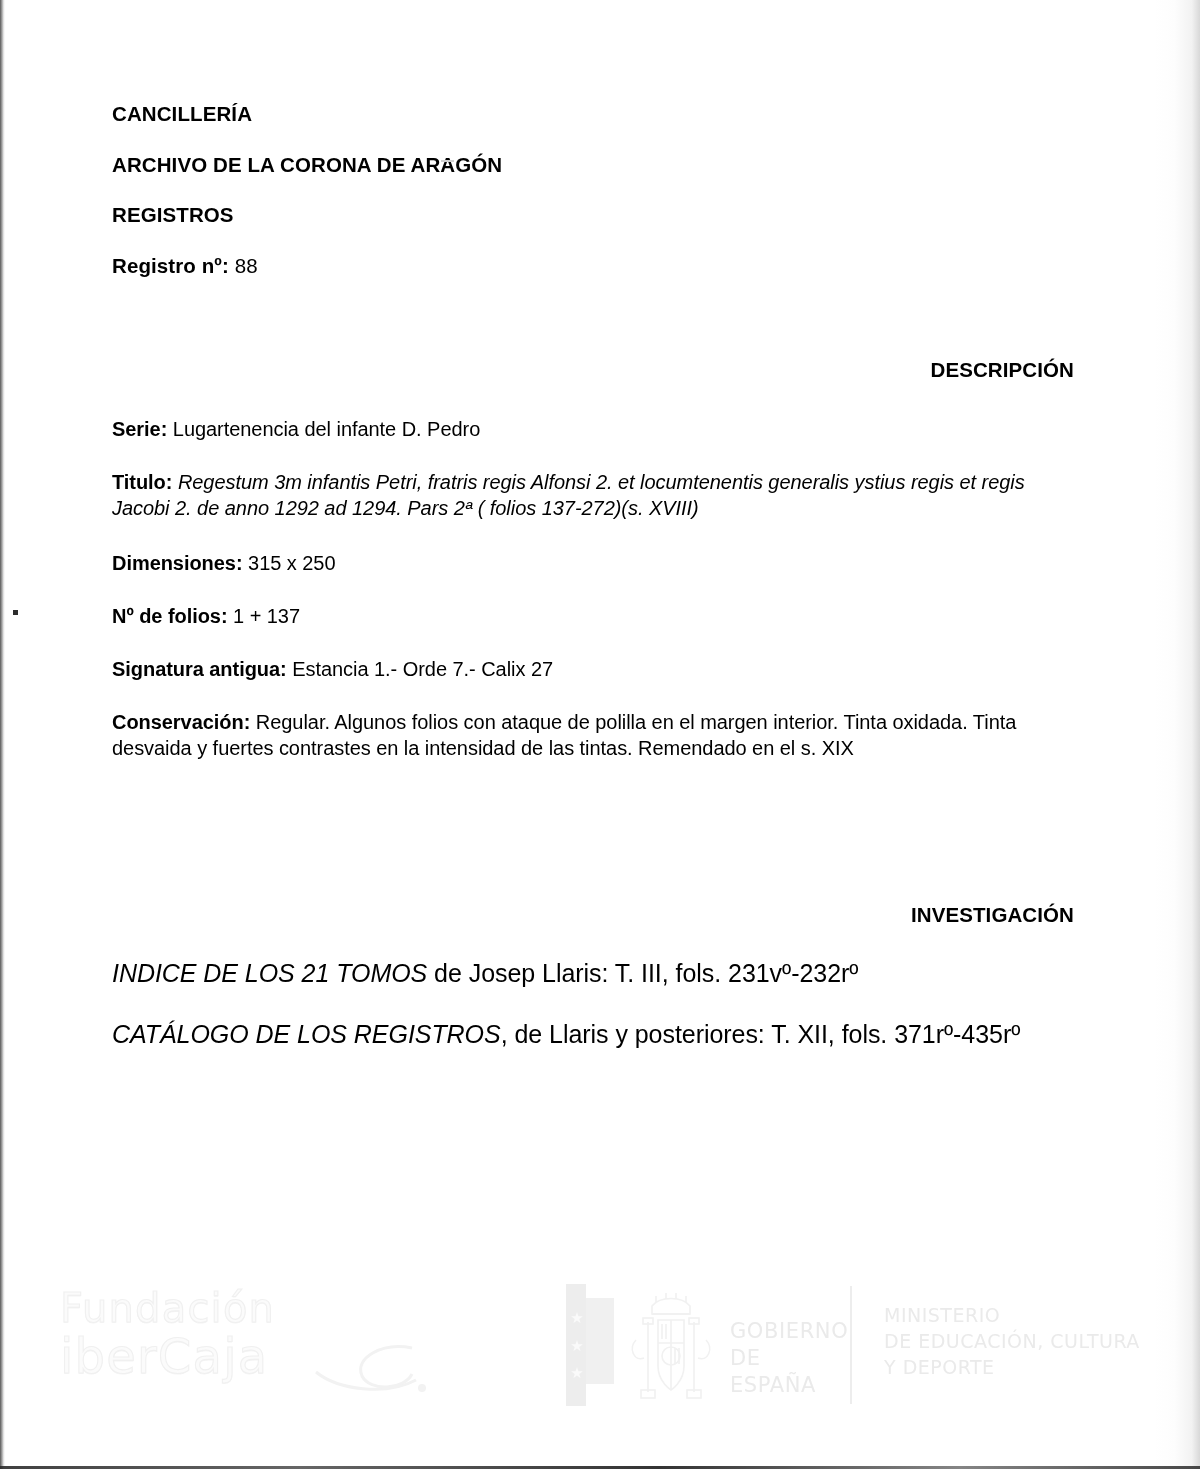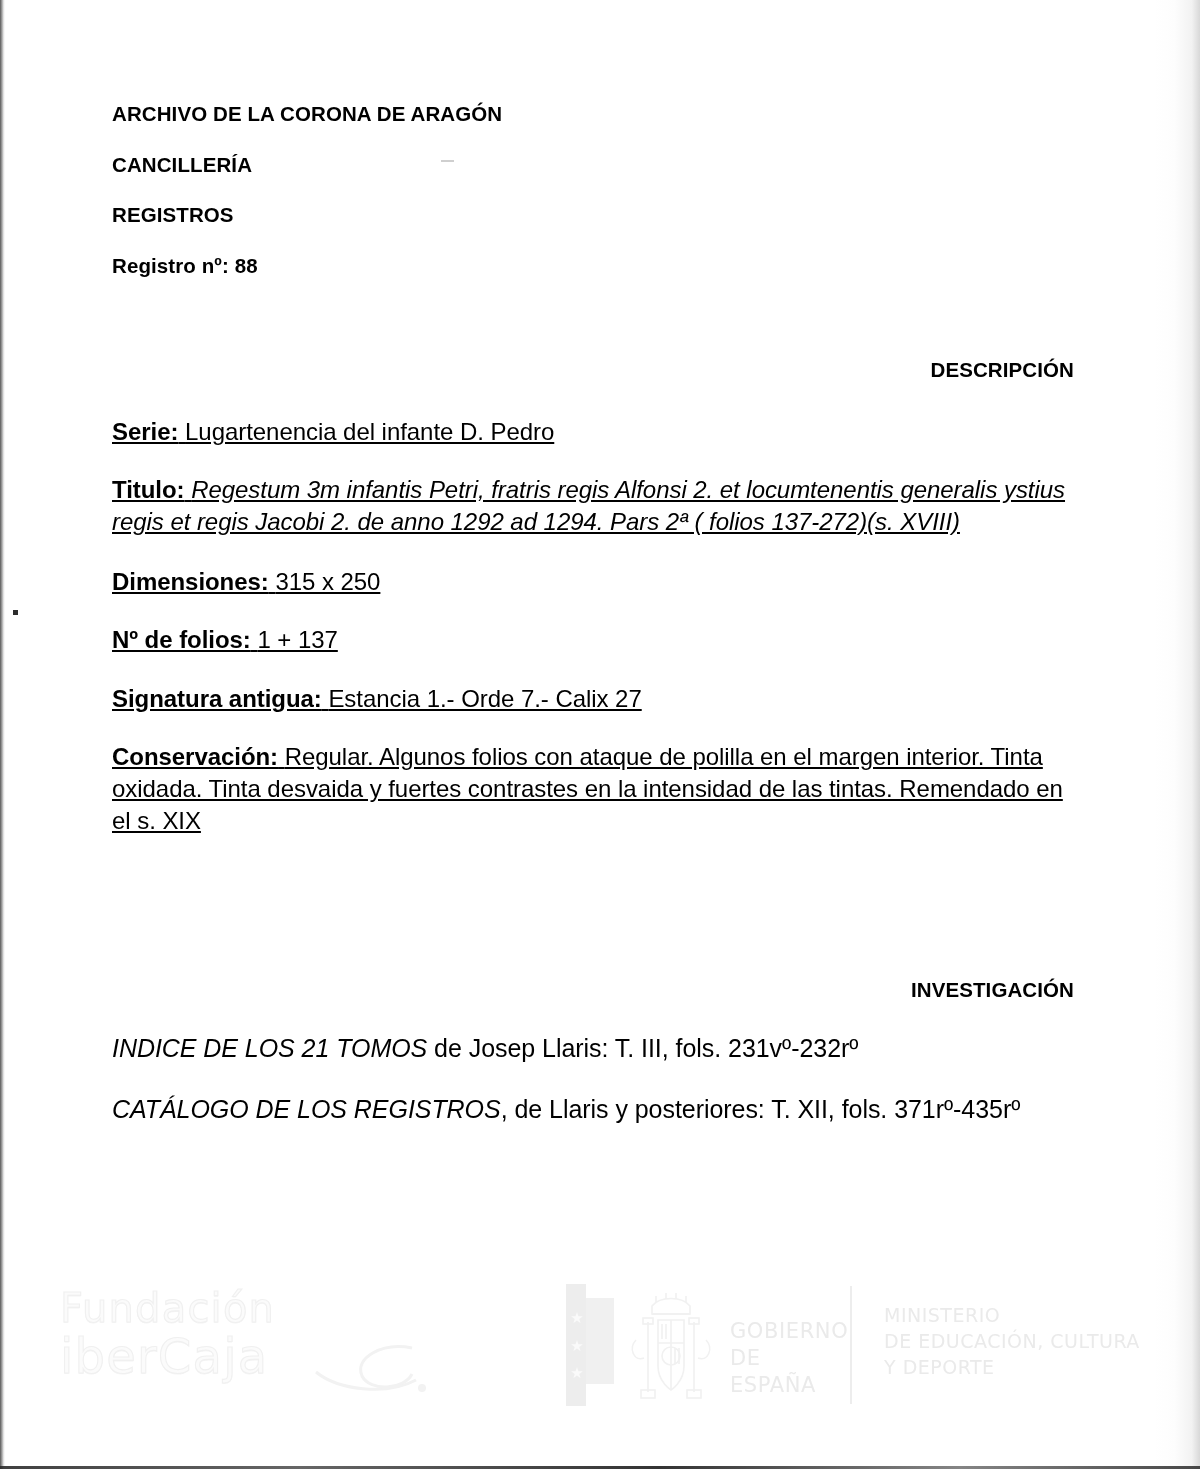--- a/index.html
+++ b/index.html
@@ -67,36 +67,35 @@
     font-weight: bold;
     font-size: 20.5px;
     letter-spacing: 0.1px;
     margin-bottom: 28px;
     line-height: 1.1;
   }
   .head-line.reg {
     margin-bottom: 0;
   }
   .head-line .norm {
-    font-weight: bold;
+    font-weight: normal;
   }
 
   .section-title {
     font-weight: bold;
     font-size: 20.5px;
     letter-spacing: .1px;
     line-height: 1.1;
     text-align: right;
   }
 
   .field {
-    font-size: 24px;
+    font-size: 20px;
     line-height: 1.34;
     letter-spacing: -0.05px;
-    text-decoration: underline;
   }
   .field b {
     font-weight: bold;
   }
   .field i {
     font-style: italic;
     margin-top: 40px;
   }
 
   .gap-desc { height: 82px; }
@@ -222,22 +221,22 @@
     letter-spacing: 0.5px;
   }
 </style>
 </head>
 <body>
 
 <div class="page">
 
   <div class="content">
 
+    <div class="head-line">CANCILLERÍA</div>
     <div class="head-line">ARCHIVO DE LA CORONA DE ARAGÓN</div>
-    <div class="head-line">CANCILLERÍA</div>
     <div class="head-line">REGISTROS</div>
     <div class="head-line reg"><span>Registro nº:</span> <span class="norm">88</span></div>
 
     <div class="gap-desc"></div>
 
     <div class="section-title">DESCRIPCIÓN</div>
 
     <div class="gap-after-desc"></div>
 
     <div class="field"><b>Serie:</b> <span>Lugartenencia del infante D. Pedro</span></div>

